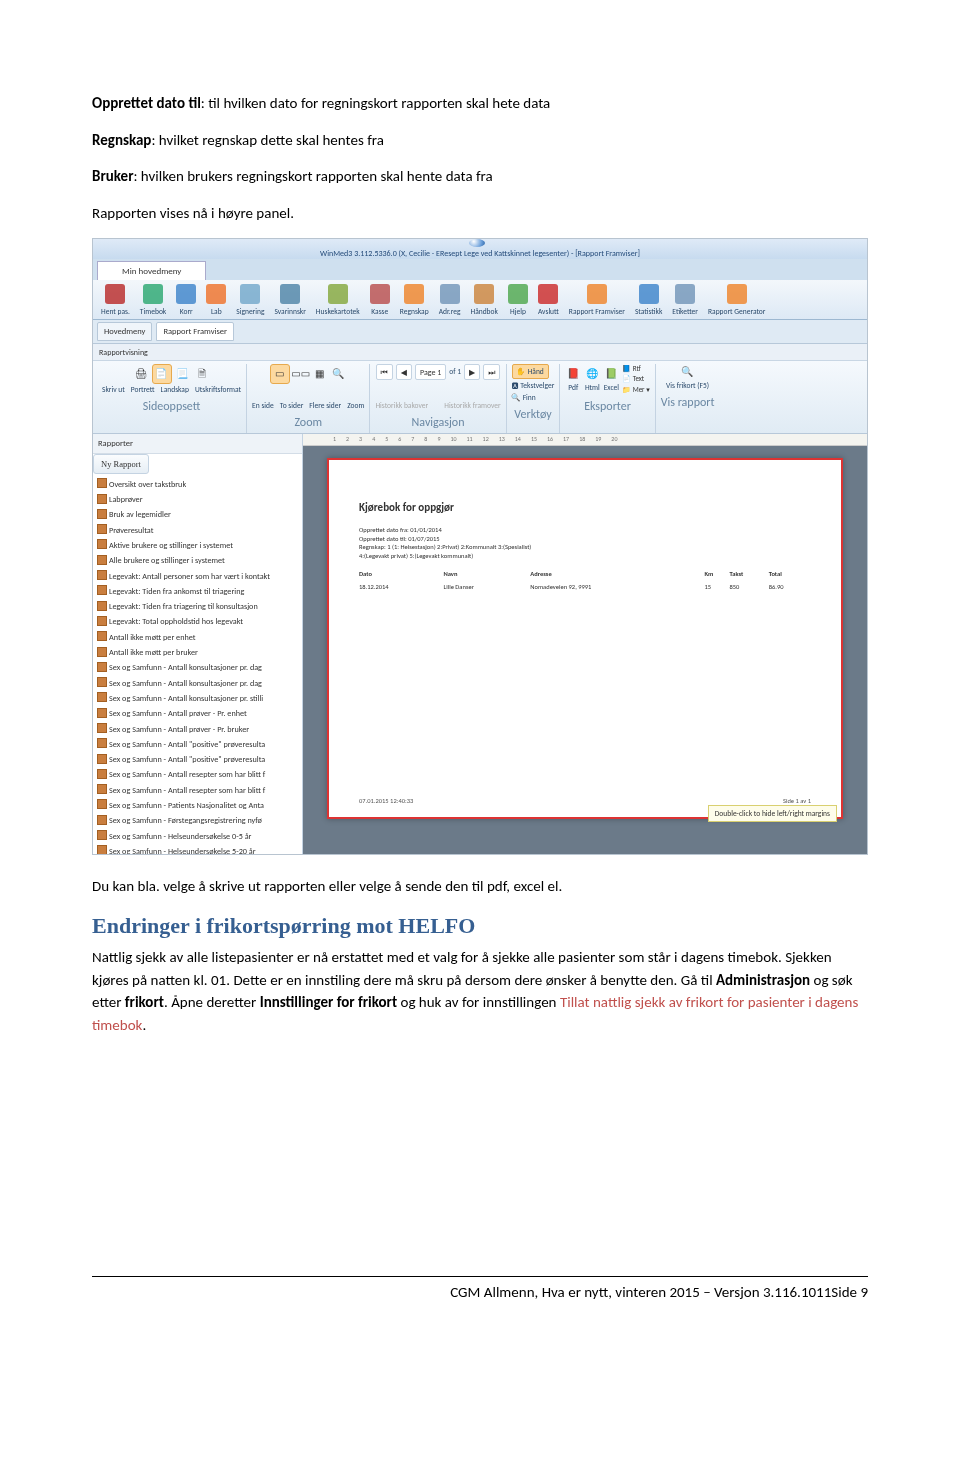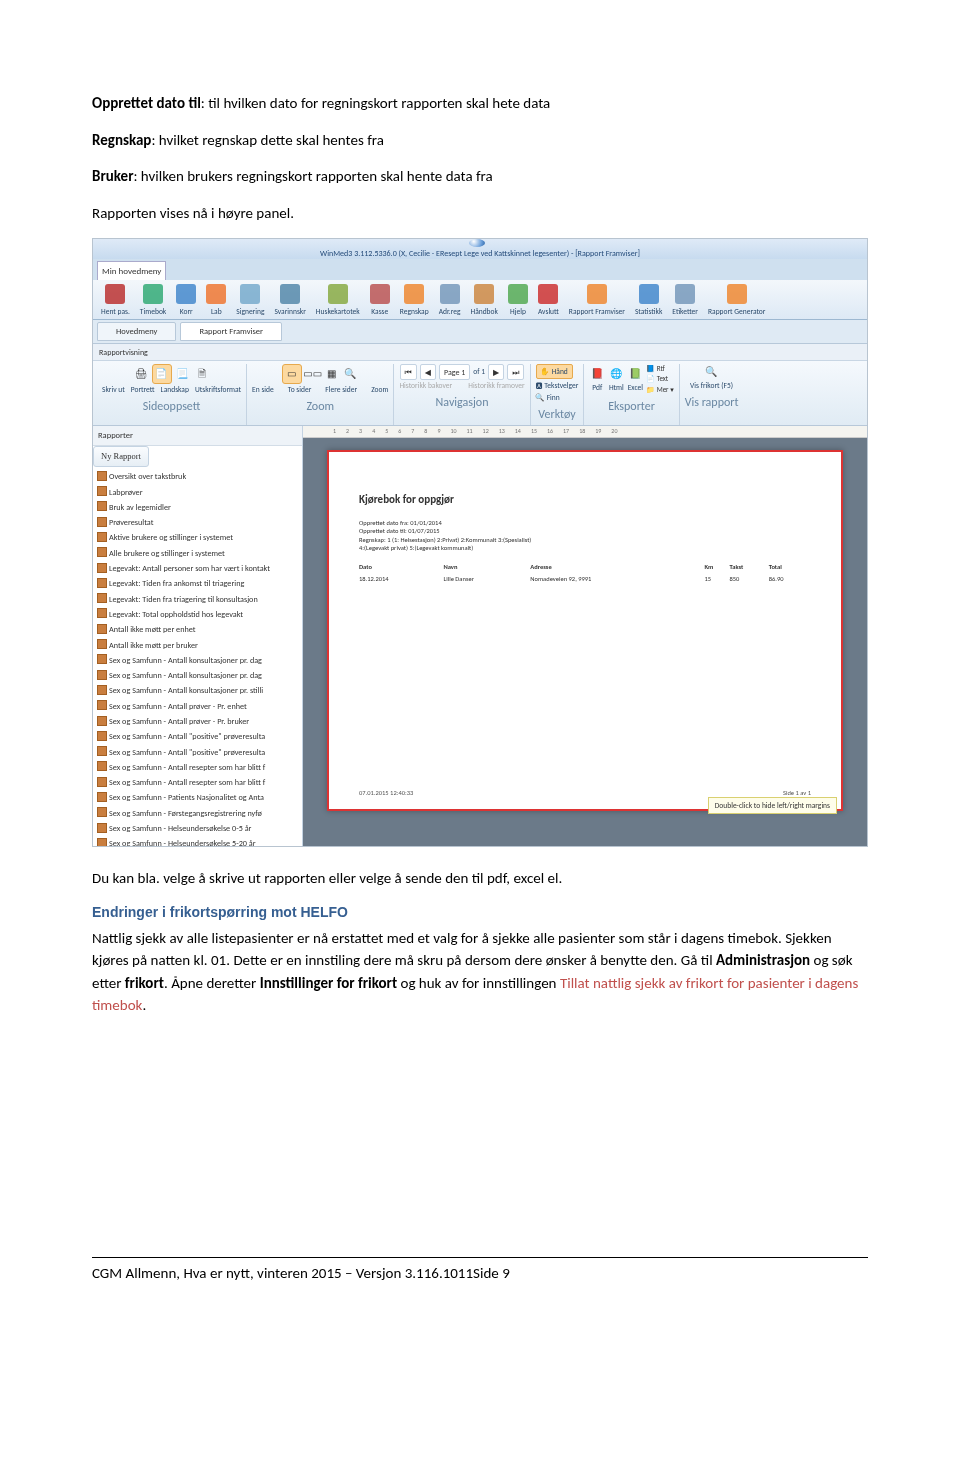--- a/index.html
+++ b/index.html
@@ -32,34 +32,34 @@
     font-size: 8px;
     color: #244b7a;
     flex-direction: column;
   }
   .ss-titlebar .orb {
     width: 16px; height: 16px; background: radial-gradient(circle at 30% 30%, #fff, #6fa2dc 60%, #2a64a6);
     border-radius: 50%;
     margin-right: 6px;
   }
   .ss-titlebar .title-text { flex: 1; text-align: center; font-size: 8px; color: #244b7a; }
-  .ss-menutab { background: #fff; display:inline-block; padding: 2px 4px; font-size:9px; border:1px solid #aac; border-bottom:none; margin-left:4px; }
+  .ss-menutab { background: #fff; display:inline-block; padding: 2px 24px; font-size:9px; border:1px solid #aac; border-bottom:none; margin-left:4px; }
   .ss-ribbon {
     background: linear-gradient(#f3f7fb, #dde9f5);
     border-bottom: 1px solid #9db8d1;
     padding: 4px 4px 2px 4px;
     display: flex;
     gap: 2px;
     overflow: hidden;
   }
   .rib-item { display:flex; flex-direction:column; align-items:center; gap:2px; padding:0 4px; }
   .rib-ico { width:20px; height:20px; border-radius:3px; display:flex; align-items:center; justify-content:center; font-size:12px; }
   .rib-lbl { font-size:7.5px; color:#2b4a6b; white-space:nowrap; }
   .ss-tabs2 { background:#dfeaf4; padding:2px 4px; border-bottom:1px solid #b7c8d9; }
-  .ss-tabs2 span { display:inline-block; padding:2px 18px; font-size:8.5px; border:1px solid #b7c8d9; background:#f0f5fa; border-radius:2px 2px 0 0; margin-right:2px;}
+  .ss-tabs2 span { display:inline-block; padding:2px 6px; font-size:8.5px; border:1px solid #b7c8d9; background:#f0f5fa; border-radius:2px 2px 0 0; margin-right:2px;}
   .ss-tabs2 span.act { background:#fff; }
   .ss-subhdr { background:#eaf0f7; font-size:8px; padding:2px 6px; border-bottom:1px solid #c8d6e4;}
   .ss-ribbon2 {
     background: linear-gradient(#f5f9fd,#e0ebf4);
     border-bottom:1px solid #b7c8d9;
     display:flex;
     padding:3px 4px 0 4px;
     gap:0;
   }
   .rgrp { border-right:1px solid #c4d3e2; padding:0 5px 2px 5px; display:flex; flex-direction:column; align-items:center; }
@@ -80,28 +80,28 @@
   .ss-canvas{ flex:1; background:#6b7a89; padding:12px 24px; overflow:hidden;}
   .ss-paper{ width:100%; height:94%; background:#fff; border:2px solid #d33; box-shadow:0 0 6px rgba(0,0,0,.3); padding:40px 30px 10px 30px; position:relative; }
   .ss-paper h4{ font-size:11px; font-weight:700; margin-bottom:10px;}
   .ss-paper .meta{ font-size:6.5px; line-height:1.3; color:#333; margin-bottom:10px;}
   .ss-paper table{ width:100%; font-size:6.5px; border-collapse:collapse;}
   .ss-paper th{ text-align:left; font-weight:700; padding-bottom:2px;}
   .ss-paper td{ padding:1px 0;}
   .ss-paper .ftr{ position:absolute; bottom:10px; left:30px; right:30px; display:flex; justify-content:space-between; font-size:6.5px; color:#555;}
   .ss-right .dblclk{ position:absolute; bottom:32px; right:30px; background:#fefdea; border:1px solid #d9d070; font-size:7.5px; padding:2px 6px;}
   section.content p { margin-bottom: 10px; }
-  .h2-blue { color:#365f91; font-family:Liberation Sans, sans-serif; font-size:14px; font-weight:700; margin:12px 0 4px 0; }
+  .h2-blue { color:#365f91; font-family:Liberation Serif, serif; font-size:22px; font-weight:700; margin:12px 0 4px 0; }
   .red-join { color:#c0504d; }
   footer {
     margin-top: 240px;
     padding: 0 92px 30px 92px;
   }
   .fline { border-top: 1.5px solid #000; height:1px; margin-bottom:4px;}
-  .frow { display:flex; justify-content:flex-start; font-size:15px; }
+  .frow { display:flex; justify-content:flex-end; font-size:15px; }
 </style>
 </head>
 <body>
 
 <div class="page">
 
   <div class="intro">
     <p><span class="bold-lead">Opprettet dato til</span><span>: til hvilken dato for regningskort rapporten skal hete data</span></p>
     <p><span class="bold-lead">Regnskap</span><span>: hvilket regnskap dette skal hentes fra</span></p>
     <p><span class="bold-lead">Bruker</span><span>: hvilken brukers regningskort rapporten skal hente data fra</span></p>
@@ -213,41 +213,41 @@
       </div>
       <div class="rgrp">
         <div class="rgrp-row">
           <div class="orange-sel">
               <div class="mini-ico">▭</div>
             </div>
           <div class="mini-ico">▭▭</div>
           <div class="mini-ico">▦</div>
           <div class="mini-ico">🔍</div>
         </div>
-        <div class="rgrp-row" style="gap:14px;">
+        <div class="rgrp-row" style="gap:6px;margin-top:16px;">
           <span class="rib-lbl">En
 side</span>
           <span class="rib-lbl">To
 sider</span>
           <span class="rib-lbl">Flere
 sider</span>
           <span class="rib-lbl">Zoom</span>
         </div>
         <div class="rgrp-lbl">Zoom</div>
       </div>
       <div class="rgrp">
         <div class="rgrp-row">
           <span class="mini-btn">⏮</span>
           <span class="mini-btn">◀</span>
           <span class="mini-btn">Page 1</span>
           <span class="rib-lbl">of 1</span>
           <span class="mini-btn">▶</span>
           <span class="mini-btn">⏭</span>
         </div>
-        <div class="rgrp-row" style="gap:16px;">
+        <div class="rgrp-row" style="gap:16px;margin-top:20px;">
           <span class="rib-lbl" style="color:#aaa;">Historikk bakover</span>
           <span class="rib-lbl" style="color:#aaa;">Historikk framover</span>
         </div>
         <div class="rgrp-lbl">Navigasjon</div>
       </div>
       <div class="rgrp">
         <div class="rgrp-row" style="flex-direction:column;align-items:flex-start;gap:1px;">
           <span class="rib-lbl" style="background:#fcd9a0;border:1px solid #e6a94d;padding:1px 4px;border-radius:2px;">✋ <span>Hånd</span></span>
           <span class="rib-lbl">🅰 <span>Tekstvelger</span></span>
           <span class="rib-lbl">🔍 <span>Finn</span></span>

